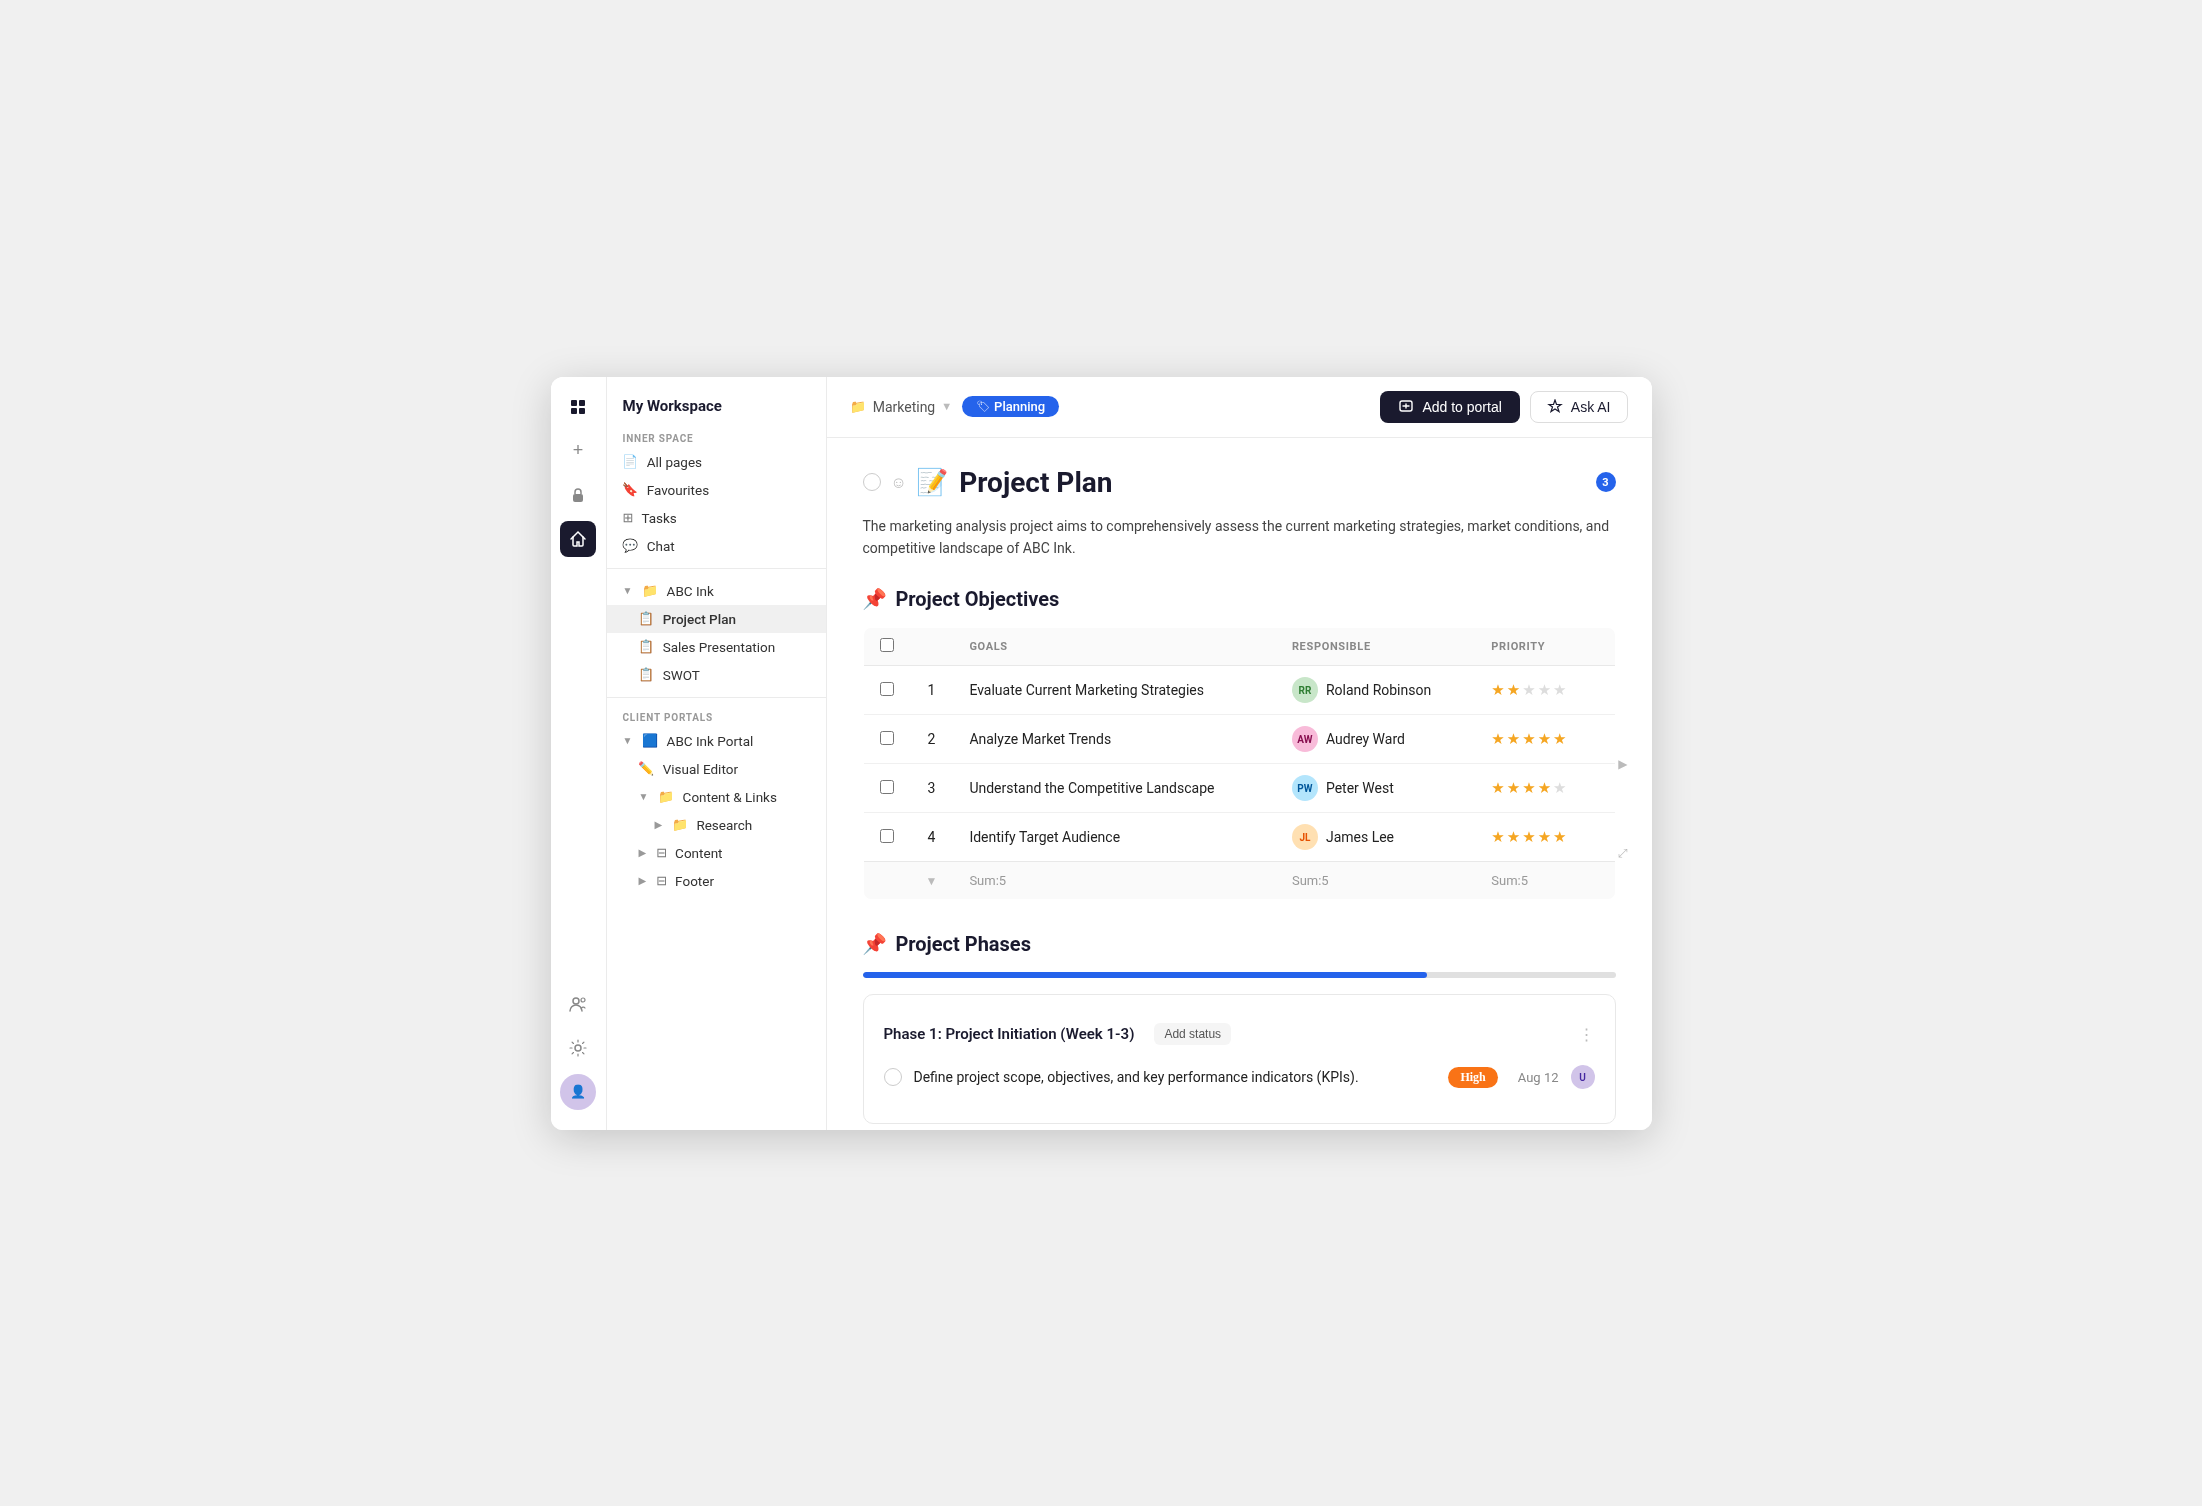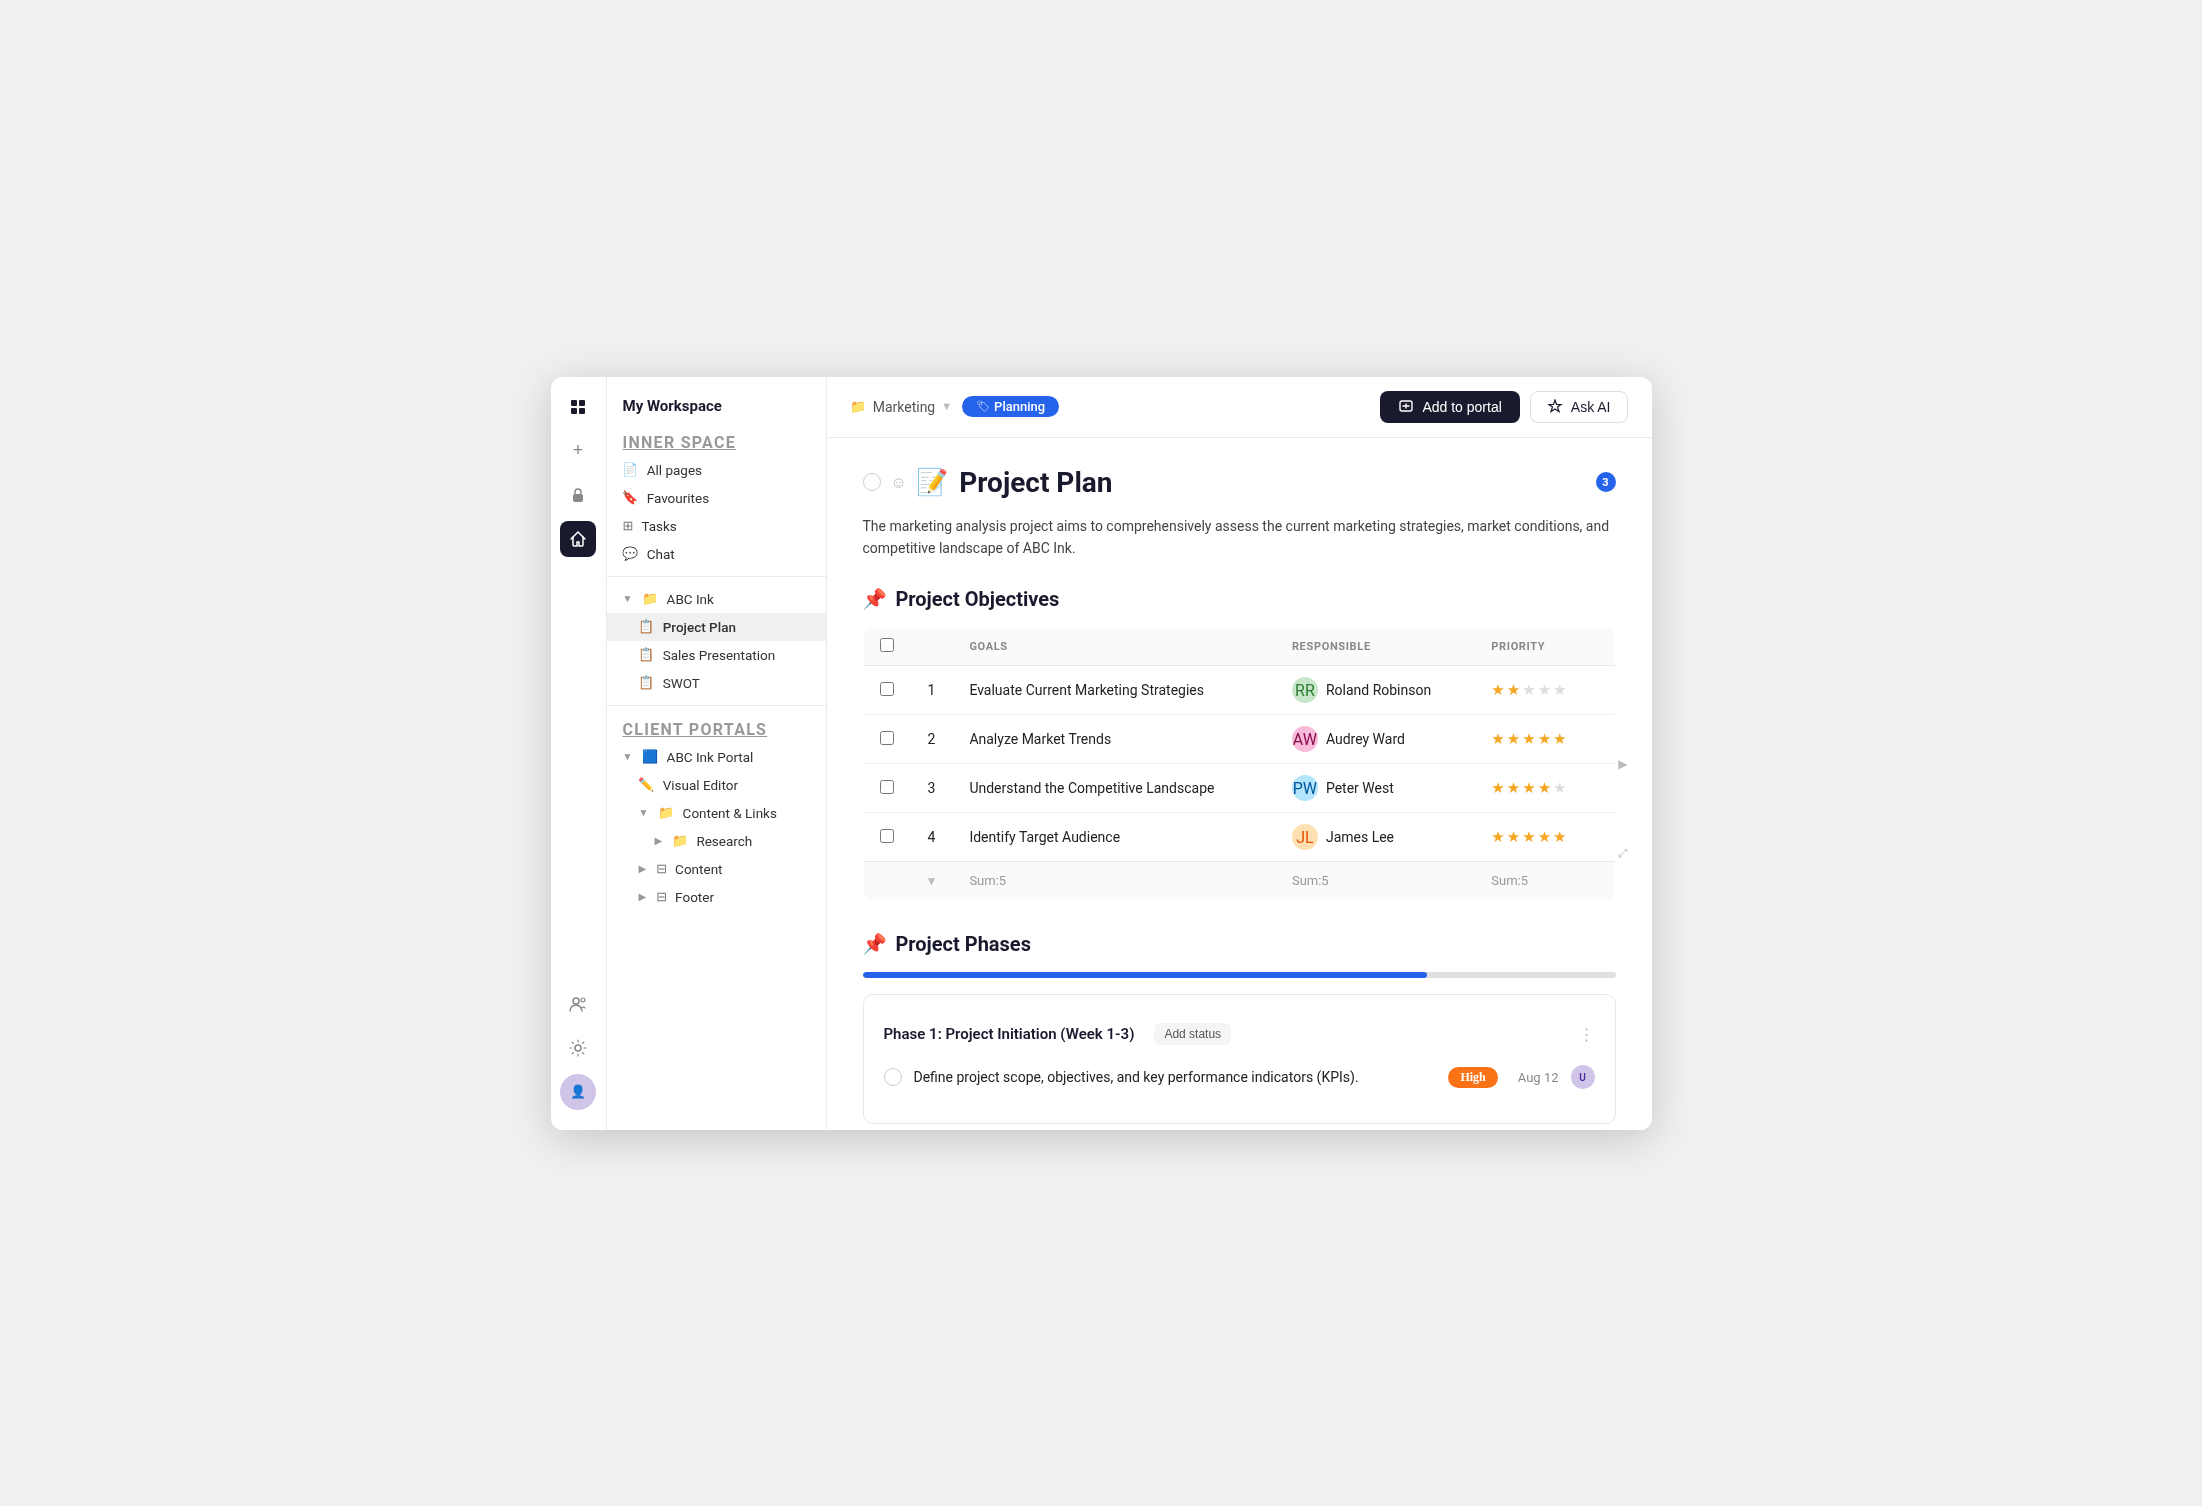--- a/index.html
+++ b/index.html
@@ -76,26 +76,25 @@
       padding: 12px 0;
     }
     .sidebar-workspace {
       padding: 8px 16px 12px;
       font-weight: 700;
       font-size: 15px;
       color: #1a1a2e;
     }
     .sidebar-section-label {
       padding: 6px 16px 4px;
-      font-size: 16px;
+      font-size: 10px;
       font-weight: 700;
       color: #999;
       letter-spacing: 0.08em;
       text-transform: uppercase;
-      text-decoration: underline;
     }
     .sidebar-item {
       display: flex;
       align-items: center;
       gap: 8px;
       padding: 6px 16px;
       cursor: pointer;
       color: #333;
       font-size: 13.5px;
       border-radius: 0;
@@ -317,22 +316,22 @@
     }
     .avatar {
       width: 26px;
       height: 26px;
       border-radius: 50%;
       background: #ddd;
       flex-shrink: 0;
       display: flex;
       align-items: center;
       justify-content: center;
-      font-size: 16px;
-      font-weight: 400;
+      font-size: 10px;
+      font-weight: 700;
       color: #555;
       overflow: hidden;
     }
     .stars {
       display: flex;
       gap: 2px;
     }
     .star {
       color: #f5a623;
       font-size: 15px;

